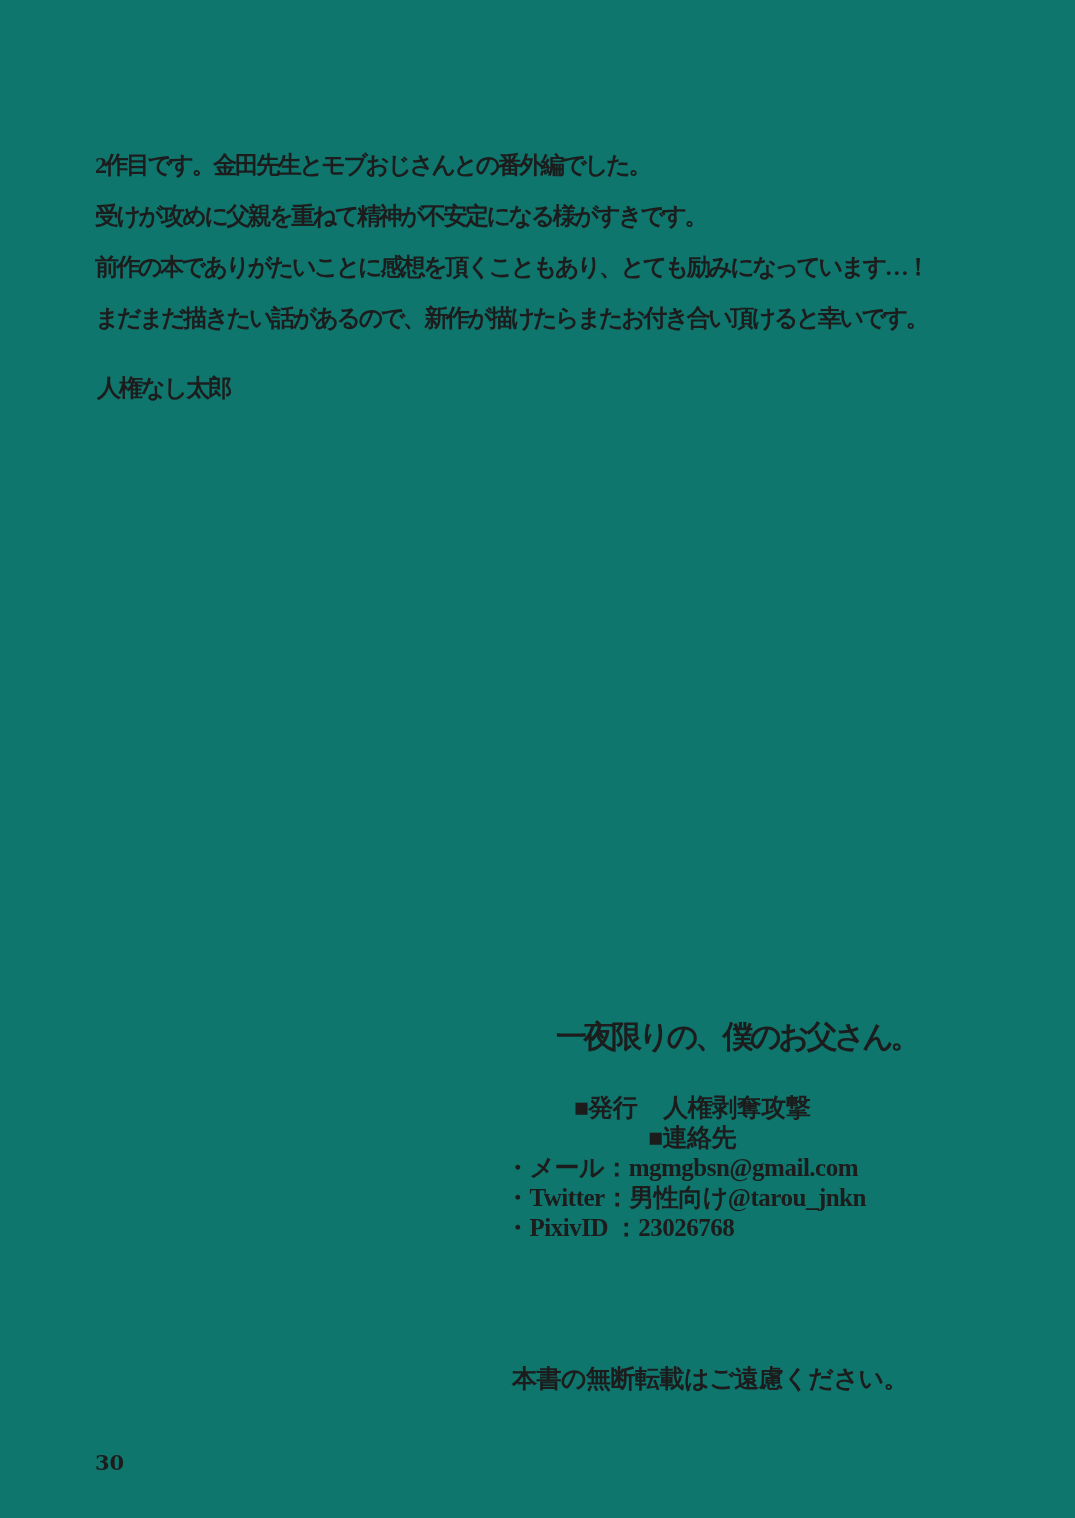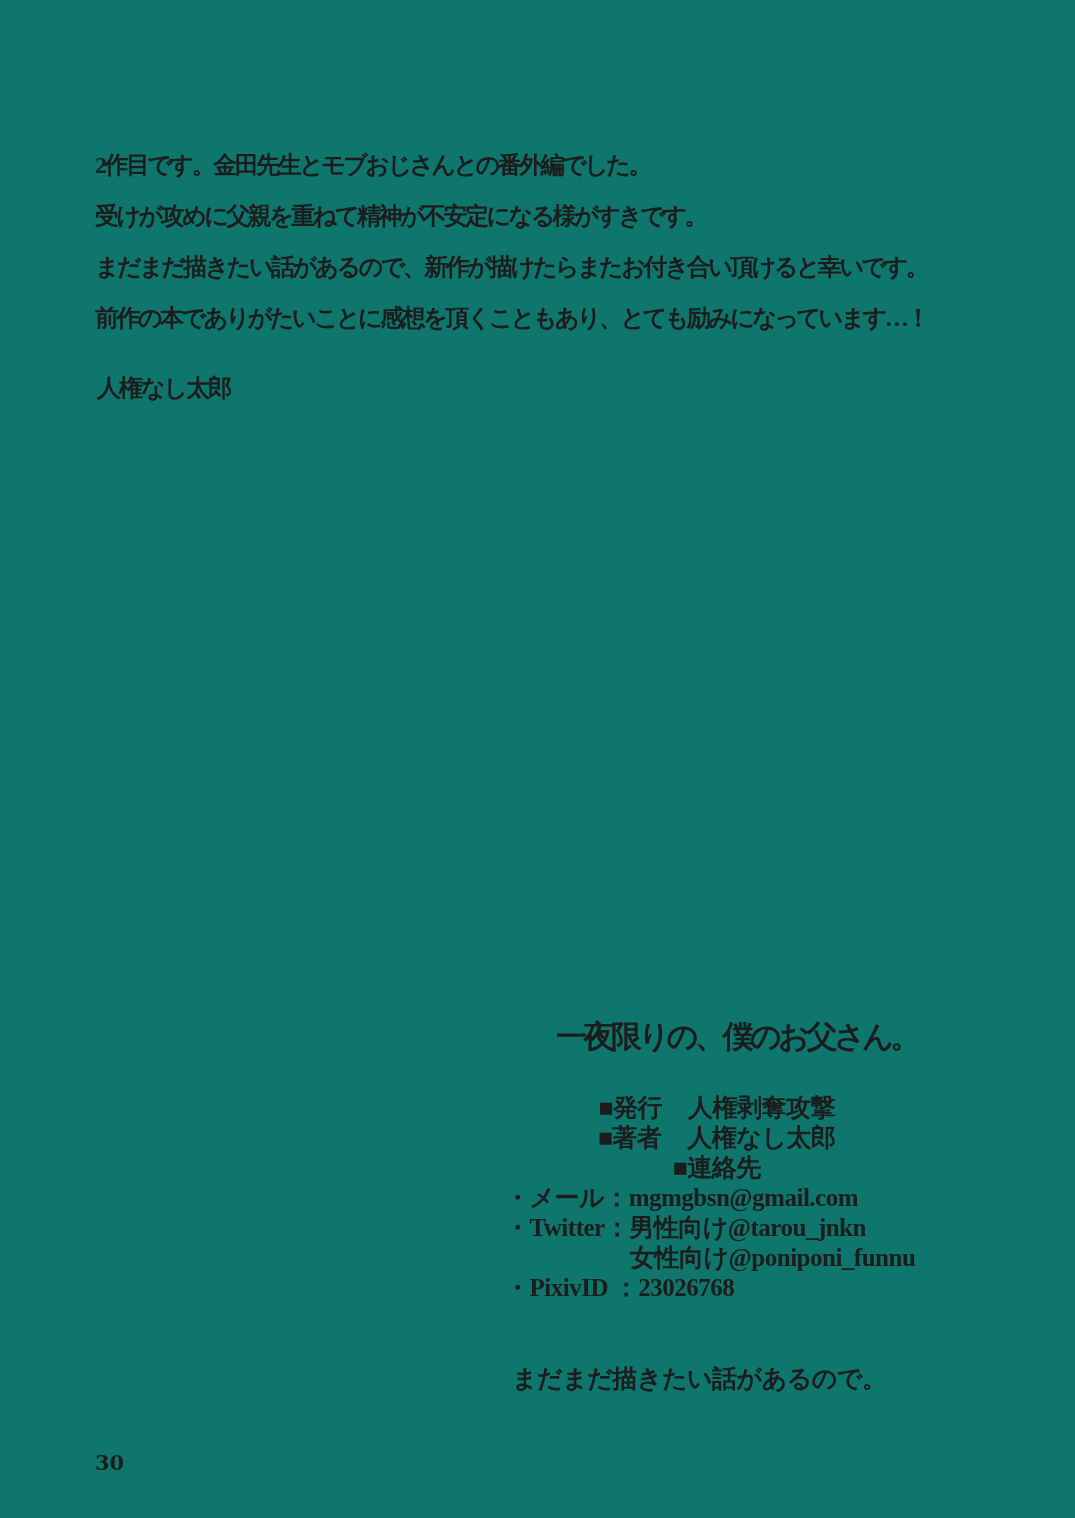--- a/index.html
+++ b/index.html
@@ -89,39 +89,35 @@
   }
 </style>
 </head>
 <body>
 
 <div class="page">
 
   <div class="afterword">
     <p>2作目です。金田先生とモブおじさんとの番外編でした。</p>
     <p>受けが攻めに父親を重ねて精神が不安定になる様がすきです。</p>
+    <p>前作の本でありがたいことに感想を頂くこともあり、とても励みになっています…！</p>
     <p>まだまだ描きたい話があるので、新作が描けたらまたお付き合い頂けると幸いです。</p>
-    <p>前作の本でありがたいことに感想を頂くこともあり、とても励みになっています…！</p>
   </div>
 
   <div class="signature">人権なし太郎</div>
 
   <div class="book-title">一夜限りの、僕のお父さん。</div>
 
   <div class="colophon">
     <div class="line square">
       <span>■発行</span><span class="value">人権剥奪攻撃</span>
     </div>
-    <div class="line square">
-      <span>■著者</span><span class="value">人権なし太郎</span>
-    </div>
     <div class="line square">■連絡先</div>
     <div class="line">・メール：mgmgbsn@gmail.com</div>
     <div class="line">・Twitter：男性向け@tarou_jnkn</div>
-    <div class="line cont">女性向け@poniponi_funnu</div>
     <div class="line">・PixivID ：23026768</div>
   </div>
 
-  <div class="notice">まだまだ描きたい話があるので。</div>
+  <div class="notice">本書の無断転載はご遠慮ください。</div>
 
   <div class="page-number">30</div>
 
 </div>
 
 </body></html>

